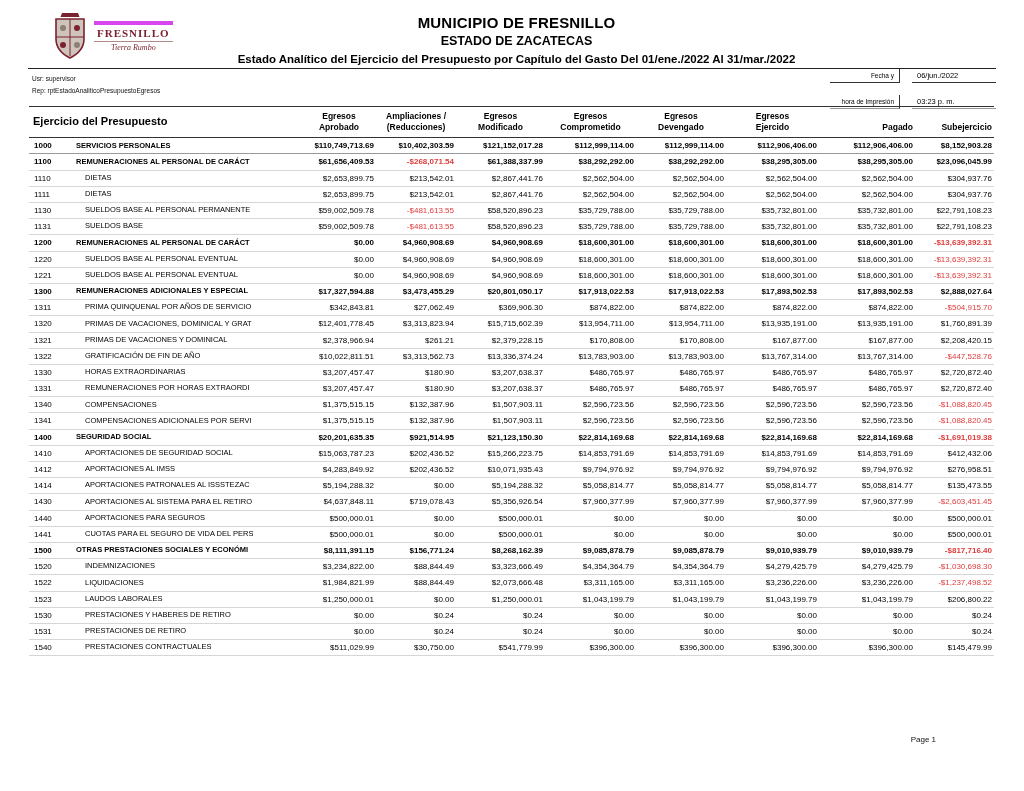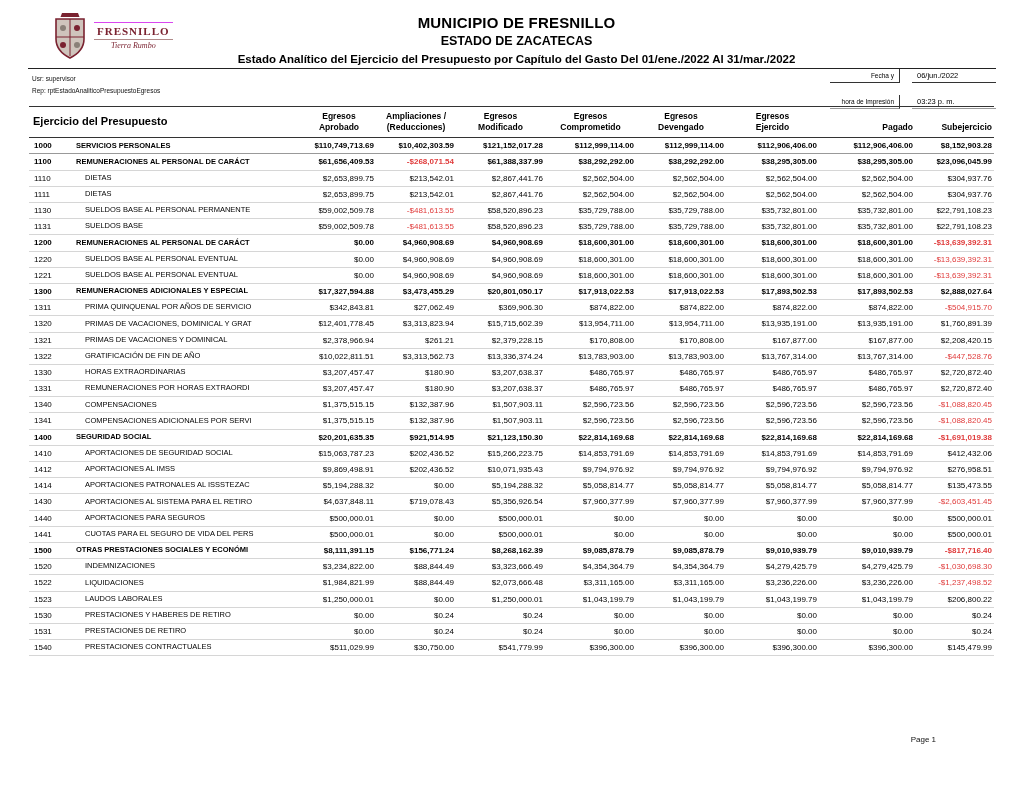--- a/index.html
+++ b/index.html
@@ -7,21 +7,21 @@
   .page { position:relative; width:1024px; height:791px; overflow:hidden; background:#fff; }
 
   
   .header-center { position:absolute; left:9px; right:0; top:14px; text-align:center; }
   .title { font-size:15px; font-weight:bold; letter-spacing:0.2px; }
   .subtitle { font-size:12.5px; font-weight:bold; margin-top:3px; }
   .report-title { font-size:11.5px; font-weight:bold; margin-top:5px; }
 
   .logo { position:absolute; left:52px; top:12px; display:flex; align-items:center; gap:6px; }
   .wordmark { text-align:center; }
-  .logo-name { font-family:"Liberation Serif", serif; font-weight:bold; font-size:11px; color:#7a2230; letter-spacing:1px; border-top:1px solid #d946ef; border-bottom:1px solid #b08a8a; padding:2px 3px; }
+  .logo-name { font-family:"Liberation Serif", serif; font-weight:bold; font-size:11px; color:#7a2230; letter-spacing:1px; border-top:4px solid #d946ef; border-bottom:1px solid #b08a8a; padding:2px 3px; }
   .logo-tagline { font-family:"Liberation Serif", serif; font-style:italic; font-size:8px; color:#7a2230; margin-top:1px; }
 
   .header-rule { position:absolute; left:28px; right:28px; top:68px; border-top:1px solid #222; }
 
   .run-meta { position:absolute; left:32px; top:73px; font-size:6.5px; line-height:1.9; color:#111; }
 
   .print-meta { position:absolute; right:28px; top:69px; display:grid; grid-template-columns:70px 84px;gap:12px; }
   .print-meta .meta-label { font-size:6.5px; text-align:right; padding:3px 5px 2px 2px; border-right:1px solid #333; }
   .print-meta .meta-value { font-size:7.5px; text-align:left; padding:2px 2px 2px 5px; }
   .print-meta .r1 { border-bottom:1px solid #333; }
@@ -349,21 +349,21 @@
           <td class="val">$15,266,223.75</td>
           <td class="val">$14,853,791.69</td>
           <td class="val">$14,853,791.69</td>
           <td class="val">$14,853,791.69</td>
           <td class="val">$14,853,791.69</td>
           <td class="val">$412,432.06</td>
         </tr>
         <tr class="lvl4">
           <td class="code">1412</td>
           <td class="name">APORTACIONES AL IMSS</td>
-          <td class="val">$9,869,498.91</td>
+          <td class="val">$4,283,849.92</td>
           <td class="val">$202,436.52</td>
           <td class="val">$10,071,935.43</td>
           <td class="val">$9,794,976.92</td>
           <td class="val">$9,794,976.92</td>
           <td class="val">$9,794,976.92</td>
           <td class="val">$9,794,976.92</td>
           <td class="val">$276,958.51</td>
         </tr>
         <tr class="lvl4">
           <td class="code">1414</td>

